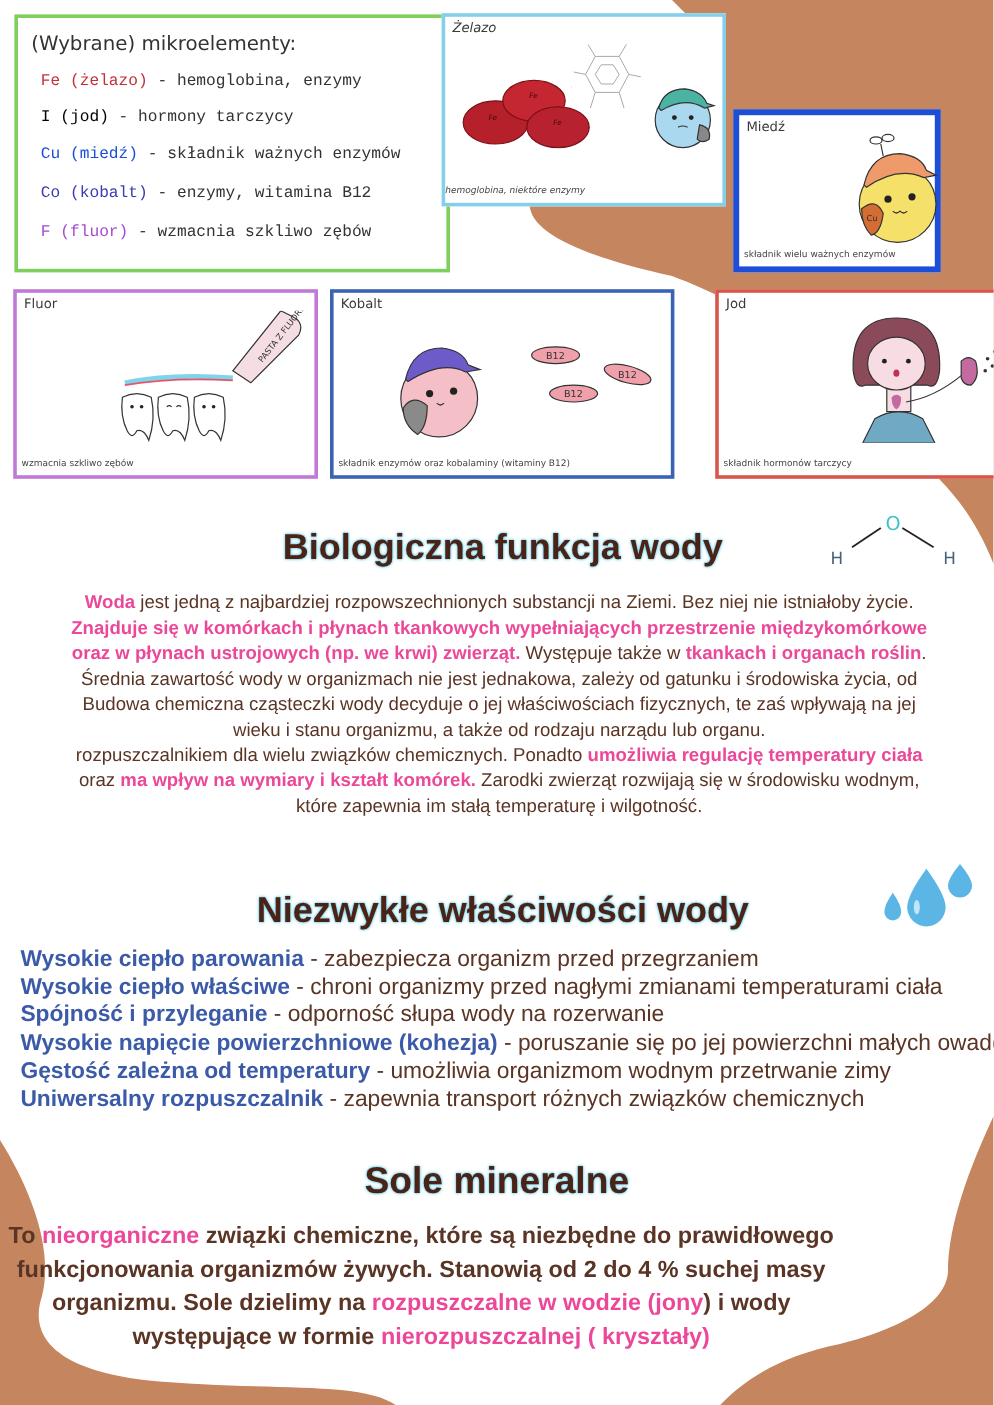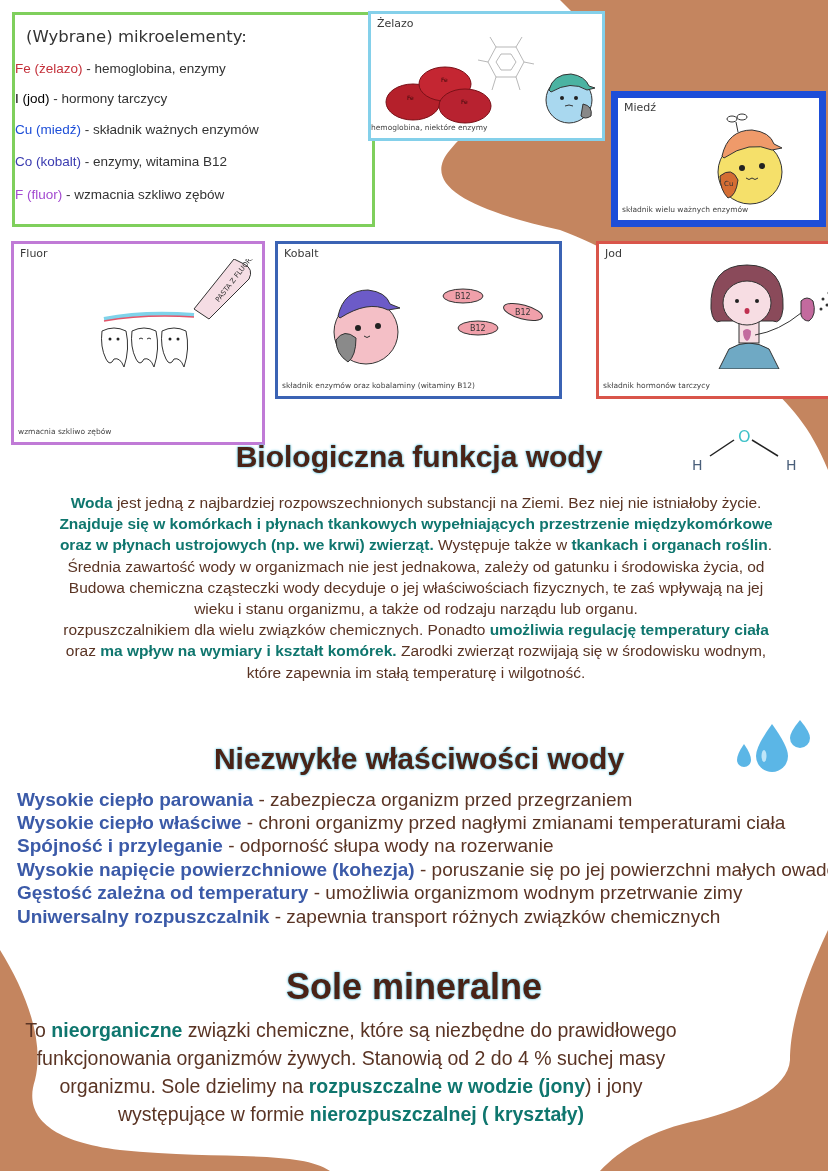--- a/index.html
+++ b/index.html
@@ -11,37 +11,37 @@
   .card {
     position: absolute; background: #ffffff; z-index: 2;
   }
   .card .title { position: absolute; left: 6px; top: 3px; font-family: "DejaVu Sans", sans-serif; font-size: 11px; color: #3a3a3a; }
   .card .caption { position: absolute; left: 4px; bottom: 6px; font-family: "DejaVu Sans", sans-serif; font-size: 7.5px; color: #444; }
   .card svg.art { position: absolute; }
 
   
   #micro { left: 12px; top: 12px; width: 363px; height: 215px; border: 3px solid #7fcf5c; }
   #micro .heading { position: absolute; left: 11px; top: 12px; font-family: "DejaVu Sans", sans-serif; font-size: 16.5px; color: #333; }
-  #micro .row { position: absolute; left: 0; font-family: Liberation Sans, sans-serif; font-size: 13.5px; color: #333; white-space: nowrap; }
-
-  #zelazo { left: 368px; top: 11px; width: 237px; height: 130px; border: 3px solid #84d0ea; }
-  #miedz { left: 611px; top: 91px; width: 215px; height: 136px; border: 7px solid #1d4ed8; text-decoration: underline; }
-  #fluor { left: 11px; top: 241px; width: 254px; height: 204px; border: 3px solid #c07ad6; }
+  #micro .row { position: absolute; left: 19px; font-family: Liberation Mono, monospace; font-size: 13.5px; color: #333; white-space: nowrap; }
+
+  #zelazo { left: 368px; top: 11px; width: 237px; height: 161px; border: 3px solid #84d0ea; font-style: italic; }
+  #miedz { left: 611px; top: 91px; width: 173px; height: 136px; border: 5px solid #1d4ed8; text-decoration: underline; }
+  #fluor { left: 11px; top: 241px; width: 254px; height: 158px; border: 3px solid #c07ad6; }
   #kobalt { left: 275px; top: 241px; width: 287px; height: 158px; border: 3px solid #3b63b4; }
   #jod { left: 596px; top: 241px; width: 264px; height: 158px; border: 3px solid #d9554a; }
 
   .section-title {
     position: absolute; z-index: 3; font-family: "Liberation Sans", sans-serif; font-weight: bold;
     color: #4a2316; text-align: center; white-space: nowrap;
     text-shadow: 0 0 2px #7fd3ea, 0 0 3px #7fd3ea, 0 0 1px #7fd3ea;
   }
   .para {
     position: absolute; z-index: 3; font-family: "Liberation Sans", sans-serif; color: #5a3424; text-align: center;
   }
-  .para b { color: #0f766e; }
+  .para b { color: #ec4899; }
   .prop-line { position: absolute; left: 17px; z-index: 3; font-family: "Liberation Sans", sans-serif; font-size: 19px; white-space: nowrap; color: #5a3424; }
   .prop-line .k { color: #3b5aa8; font-weight: bold; }
 </style>
 </head>
 <body>
 
 <svg class="blob" style="left:0;top:0" width="828" height="1171" viewBox="0 0 828 1171">
   <path d="M560,0 L828,0 L828,470 C800,400 760,380 700,330 C660,290 640,260 560,230 C470,210 420,185 450,150 C480,110 560,80 600,40 Z" fill="#c4855f"></path>
   <path d="M0,950 C25,990 45,1040 35,1080 C25,1110 40,1140 120,1150 C220,1160 300,1150 330,1171 L0,1171 Z" fill="#c4855f"></path>
   <path d="M828,930 C800,990 790,1030 790,1060 C788,1090 740,1110 700,1120 C650,1130 620,1150 600,1171 L828,1171 Z" fill="#c4855f"></path>
@@ -199,19 +199,19 @@
   <ellipse cx="32" cy="40" rx="2.5" ry="6" fill="#bfe6f8"></ellipse>
 </svg>
 
 <div class="prop-line" style="top:789px"><span class="k">Wysokie ciepło parowania</span><span> - zabezpiecza organizm przed przegrzaniem</span></div>
 <div class="prop-line" style="top:812px"><span class="k">Wysokie ciepło właściwe</span><span> - chroni organizmy przed nagłymi zmianami temperaturami ciała</span></div>
 <div class="prop-line" style="top:835px"><span class="k">Spójność i przyleganie</span><span> - odporność słupa wody na rozerwanie</span></div>
 <div class="prop-line" style="top:859px"><span class="k">Wysokie napięcie powierzchniowe (kohezja)</span><span> - poruszanie się po jej powierzchni małych owadów</span></div>
 <div class="prop-line" style="top:882px"><span class="k">Gęstość zależna od temperatury</span><span> - umożliwia organizmom wodnym przetrwanie zimy</span></div>
 <div class="prop-line" style="top:906px"><span class="k">Uniwersalny rozpuszczalnik</span><span> - zapewnia transport różnych związków chemicznych</span></div>
 
-<div class="section-title" style="left:0;width:828px;top:966px;font-size:36px;">Sole mineralne</div>
-<div class="para" id="sole-para" style="left:0;width:702px;top:1016px;font-size:19.5px;line-height:28px;">
+<div class="section-title" style="left:0;width:828px;top:966px;font-size:31px;">Sole mineralne</div>
+<div class="para" id="sole-para" style="left:0;width:702px;top:1016px;font-size:19.5px;line-height:28px;font-weight:bold;">
     <div><span>To </span><b>nieorganiczne</b><span> związki chemiczne, które są niezbędne do prawidłowego</span></div>
     <div><span>funkcjonowania organizmów żywych. Stanowią od 2 do 4 % suchej masy</span></div>
-    <div><span>organizmu. Sole dzielimy na </span><b>rozpuszczalne w wodzie (jony</b><span>) i jony</span></div>
+    <div><span>organizmu. Sole dzielimy na </span><b>rozpuszczalne w wodzie (jony</b><span>) i wody</span></div>
     <div><span>występujące w formie </span><b>nierozpuszczalnej ( kryształy)</b></div>
   </div>
 
 </body></html>

